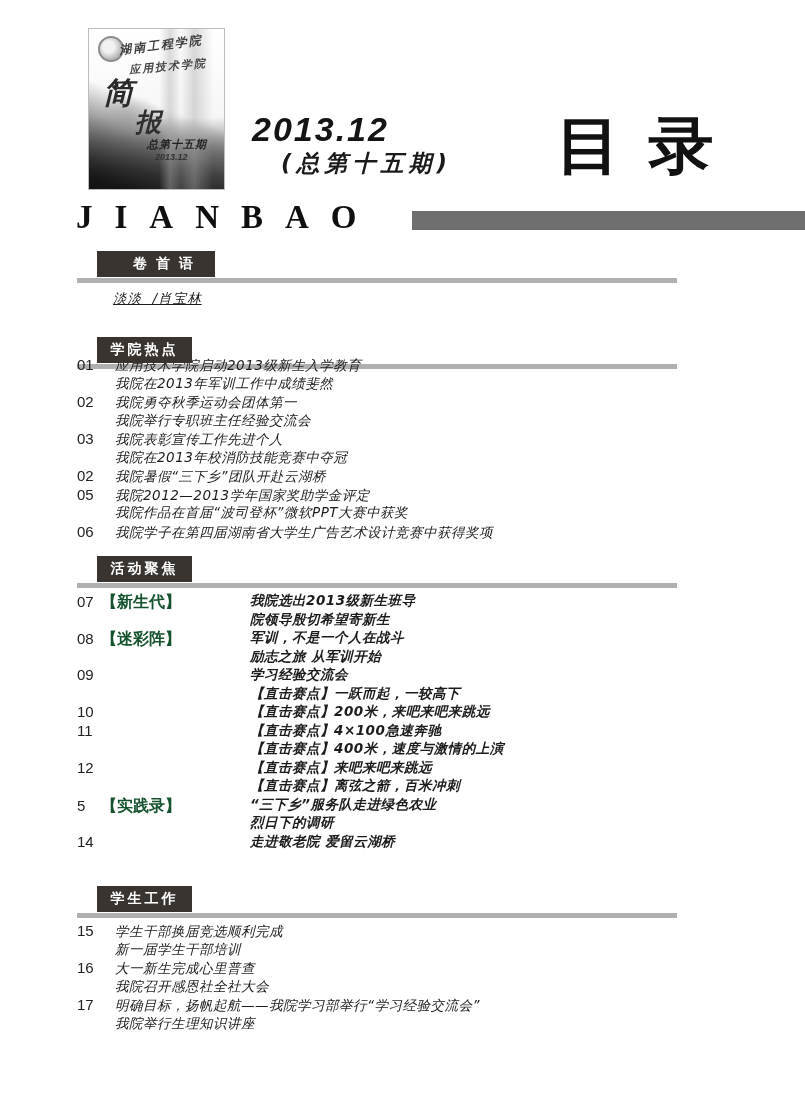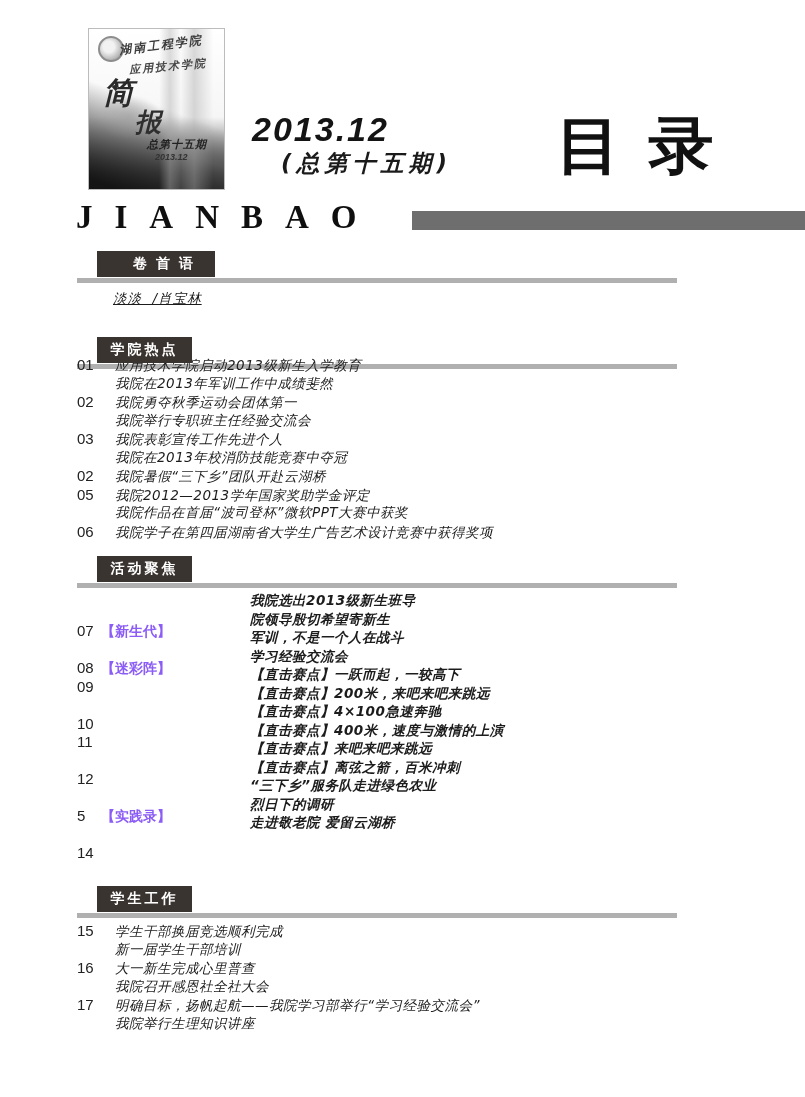--- a/index.html
+++ b/index.html
@@ -42,22 +42,22 @@
   
   .sec-head{position:absolute;left:77px;width:600px;height:34px;}
   .sec-rule{position:absolute;left:0;top:27px;width:600px;height:5px;background:#b0b0b0;}
   .sec-box{position:absolute;left:20px;top:0;width:95px;height:26px;background:#3a3430;color:#fff;
     font-size:14px;font-weight:bold;display:flex;align-items:center;justify-content:center;
     letter-spacing:3px;z-index:2;font-family:"DejaVu Sans",sans-serif;white-space:nowrap;}
   .sec-box.s3{letter-spacing:9px;padding-left:23px;}
   .sec-rows{position:absolute;left:77px;right:10px;}
   .row{position:relative;height:18.5px;display:flex;align-items:baseline;white-space:nowrap;}
   .row .num{flex:0 0 38px;font-size:15px;color:#222;font-family:"Liberation Sans",sans-serif;}
-  .tagged .row .num{flex:0 0 24px;margin-top:30px;}
-  .row .tag{font-size:14px;font-weight:600;color:#8b5cf6;font-family:"DejaVu Sans",sans-serif;}
+  .tagged .row .num{flex:0 0 24px;}
+  .row .tag{font-size:16px;font-weight:600;color:#14532d;font-family:"DejaVu Sans",sans-serif;}
   .row .text{font-size:13.5px;font-style:italic;color:#1c1c1c;white-space:pre;
     font-family:"DejaVu Sans",sans-serif;letter-spacing:0.5px;}
   .tagged .row .text{position:absolute;left:173px;font-weight:bold;}
   .foreword .row .text{margin-left:36px;letter-spacing:1px;text-decoration:underline;}
 </style>
 </head>
 <body>
 
 <div class="page">
 
@@ -147,20 +147,25 @@
           <span class="num"></span>
           <span class="tag"></span>
           <span class="text">院领导殷切希望寄新生</span>
         </div>
         <div class="row">
           <span class="num">08</span>
           <span class="tag">【迷彩阵】</span>
           <span class="text">军训，不是一个人在战斗</span>
         </div>
         <div class="row">
+          <span class="num"></span>
+          <span class="tag"></span>
+          <span class="text">励志之旅 从军训开始</span>
+        </div>
+        <div class="row">
           <span class="num">09</span>
           <span class="tag"></span>
           <span class="text">学习经验交流会</span>
         </div>
         <div class="row">
           <span class="num"></span>
           <span class="tag"></span>
           <span class="text">【直击赛点】一跃而起，一较高下</span>
         </div>
         <div class="row">

